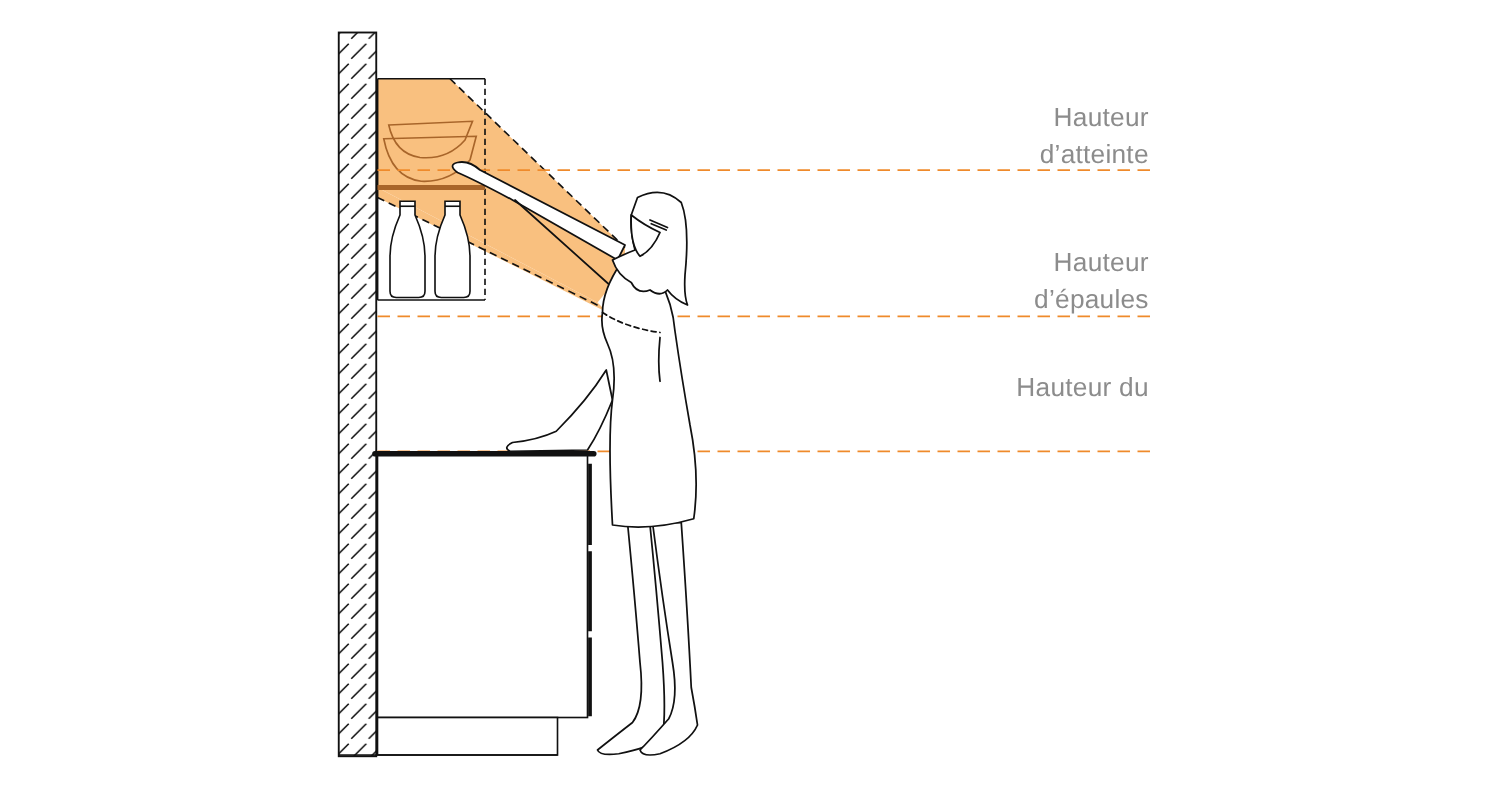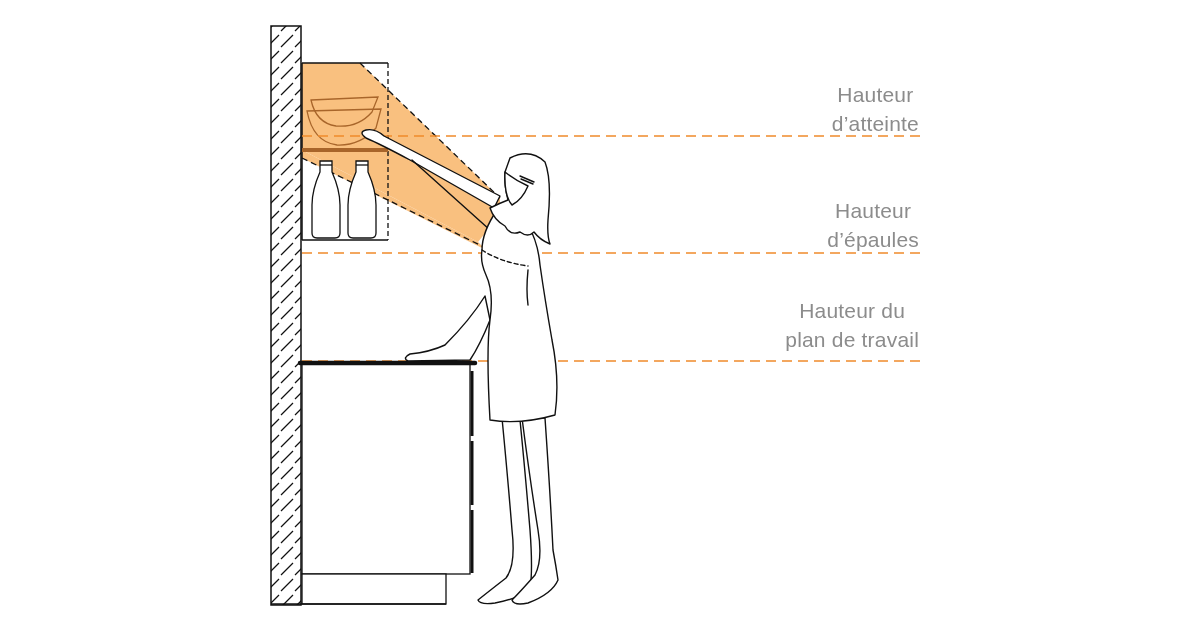--- a/index.html
+++ b/index.html
@@ -1,21 +1,21 @@
 <!DOCTYPE html>
 <html><head>
   <meta charset="utf-8">
   <style>
     html, body { margin: 0; padding: 0; background: #ffffff; }
     body { width: 1200px; height: 630px; position: relative; overflow: hidden; font-family: "Liberation Sans", sans-serif; }
     #diagram { position: absolute; left: 0; top: 0; width: 1200px; height: 630px; }
     .label {
       position: absolute;
       right: 281px;
-      text-align: center;
+      text-align: right;
       color: #8c8c8c;
       font-family: "Liberation Sans", sans-serif;
       font-size: 21px;
       line-height: 29px;
       font-weight: 400;
       letter-spacing: 0.2px;
     }
     .label span { display: block; }
     #label-reach { top: 80px; }
     #label-shoulder { top: 196px; }
@@ -104,14 +104,13 @@
 <div class="label" id="label-reach">
   <span>Hauteur</span>
   <span>d’atteinte</span>
 </div>
 <div class="label" id="label-shoulder">
   <span>Hauteur</span>
   <span>d’épaules</span>
 </div>
 <div class="label" id="label-worktop">
   <span>Hauteur du</span>
-  <span>plan de travail</span>
 </div>
 
 </body></html>

